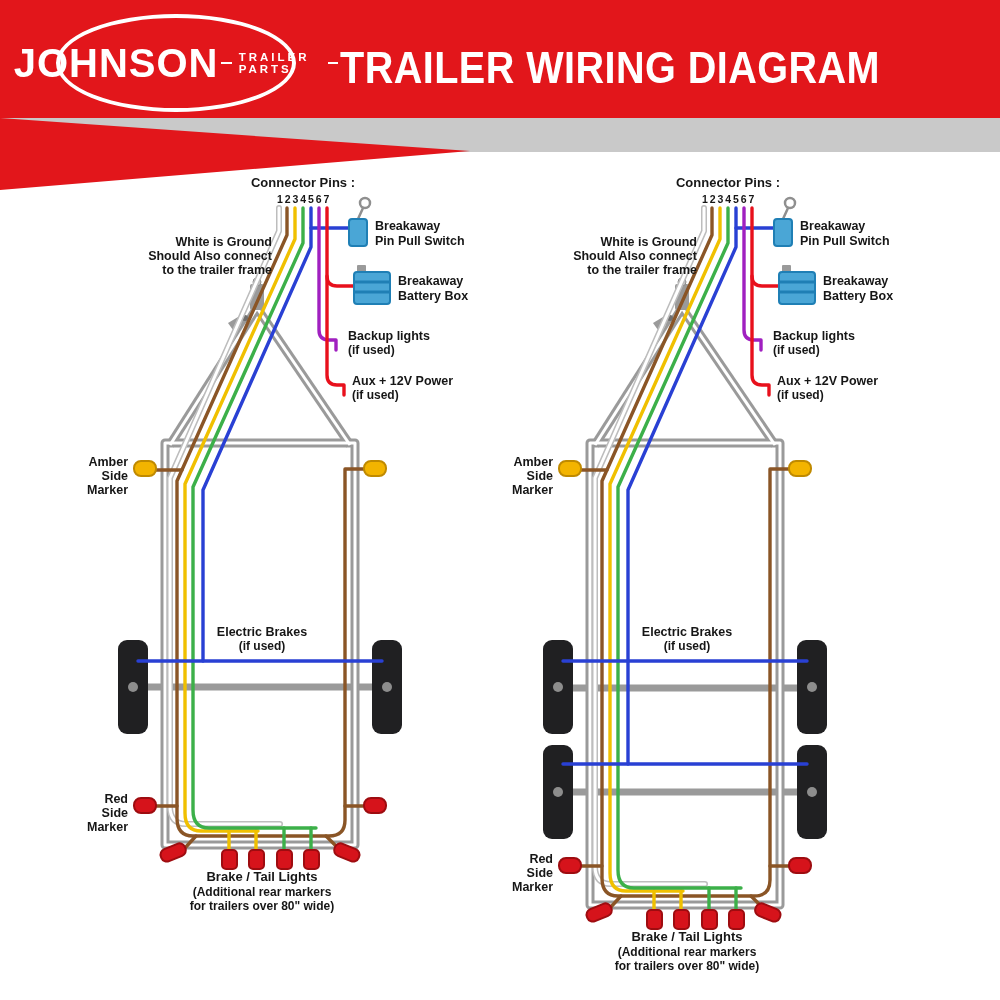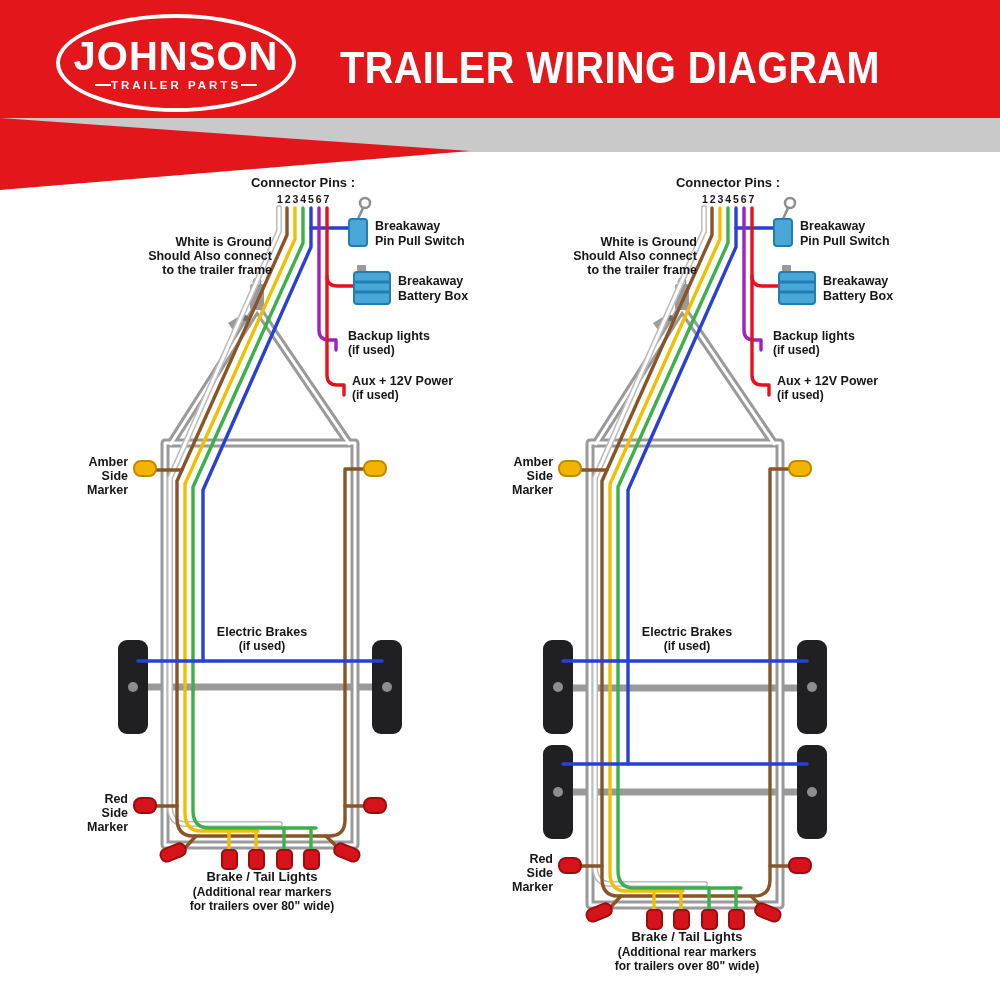--- a/index.html
+++ b/index.html
@@ -8,24 +8,24 @@
 
   
   .header{position:absolute;left:0;top:0;width:1000px;height:118px;
           background:var(--brand_red,#e2161b)}
   .gray-stripe{position:absolute;left:0;top:118px;width:1000px;height:34px;
           background:var(--band_gray,#c9c9c9)}
   .red-wedge{position:absolute;left:0;top:118px;width:470px;height:72px;
           background:var(--brand_red,#e2161b);
           clip-path:polygon(0 0,100% 46%,0 100%)}
   .logo{position:absolute;left:56px;top:14px;width:232px;height:90px;
-        border:4px solid #fff;border-radius:50%;display:flex;flex-direction:column;
+        border:4px solid #fff;border-radius:50%;display:flex;flex-direction:row;
         align-items:center;justify-content:center;gap:3px}
   .logo-name{color:#fff;font-size:40px;font-weight:bold;letter-spacing:1px;line-height:1}
-  .logo-sub{display:flex;align-items:center;color:#fff;font-size:11.5px;
+  .logo-sub{display:flex;align-items:center;gap:7px;color:#fff;font-size:11.5px;
             font-weight:bold;letter-spacing:3px}
   .logo-line{width:16px;height:2px;background:#fff}
   .title{position:absolute;left:310px;top:0;width:600px;height:136px;
          display:flex;align-items:center;justify-content:center}
   .title-text{color:#fff;font-size:44px;font-weight:bold;white-space:nowrap;
               transform:scaleX(.9);letter-spacing:0.5px}
 
   
   .diagram{position:absolute;left:0;top:0;width:1000px;height:1000px}
   text{fill:#161616;font-weight:700;font-family:"Liberation Sans",sans-serif}

